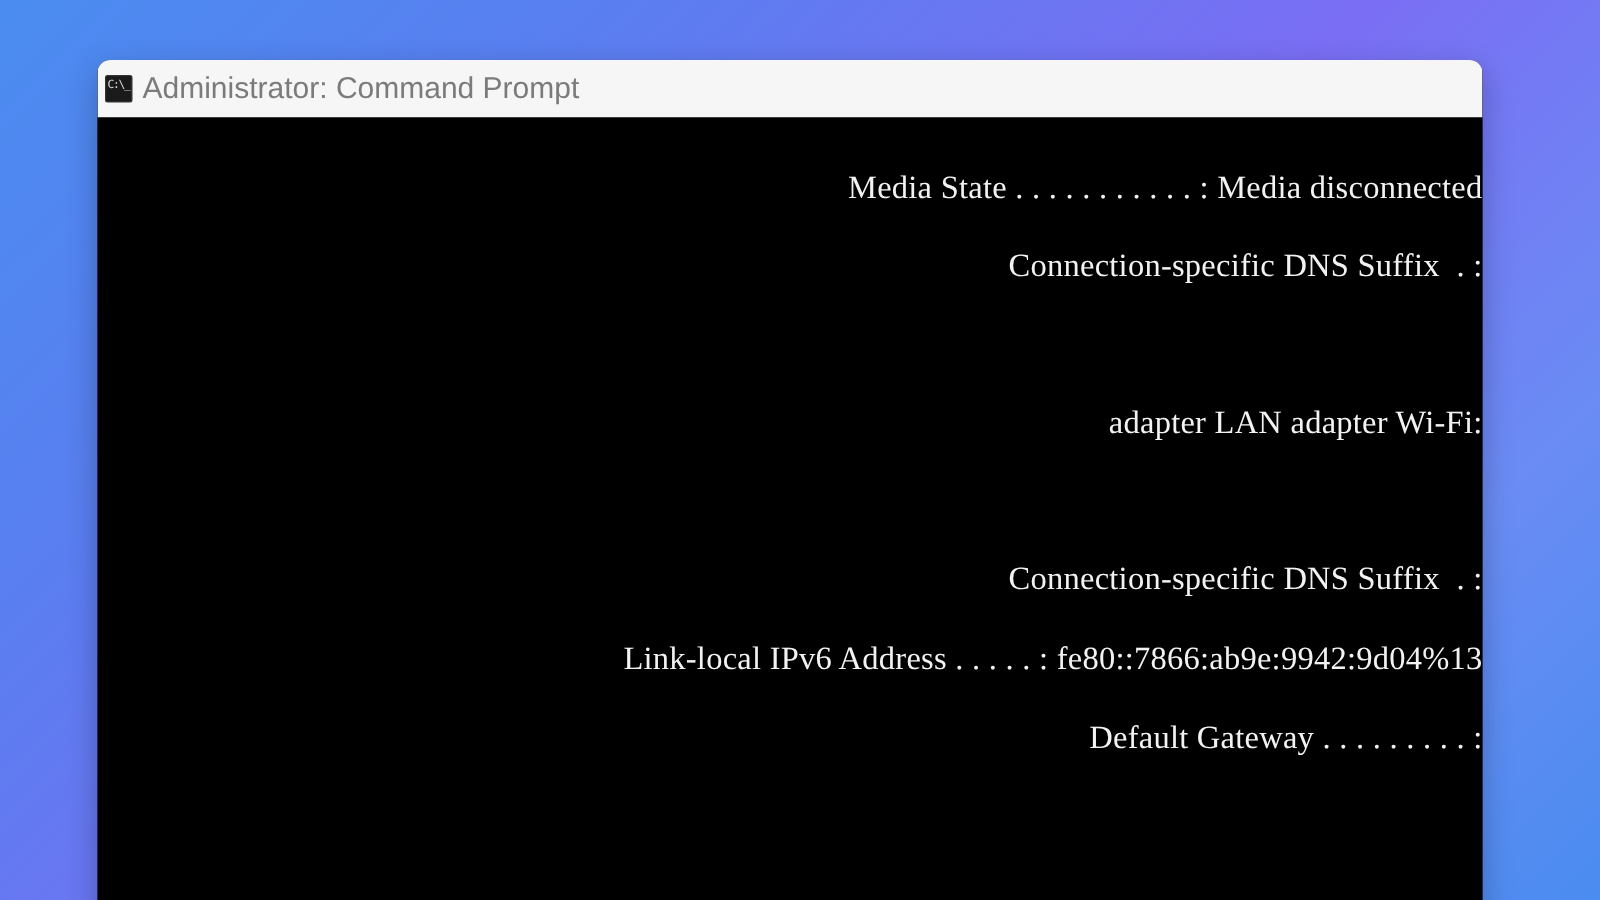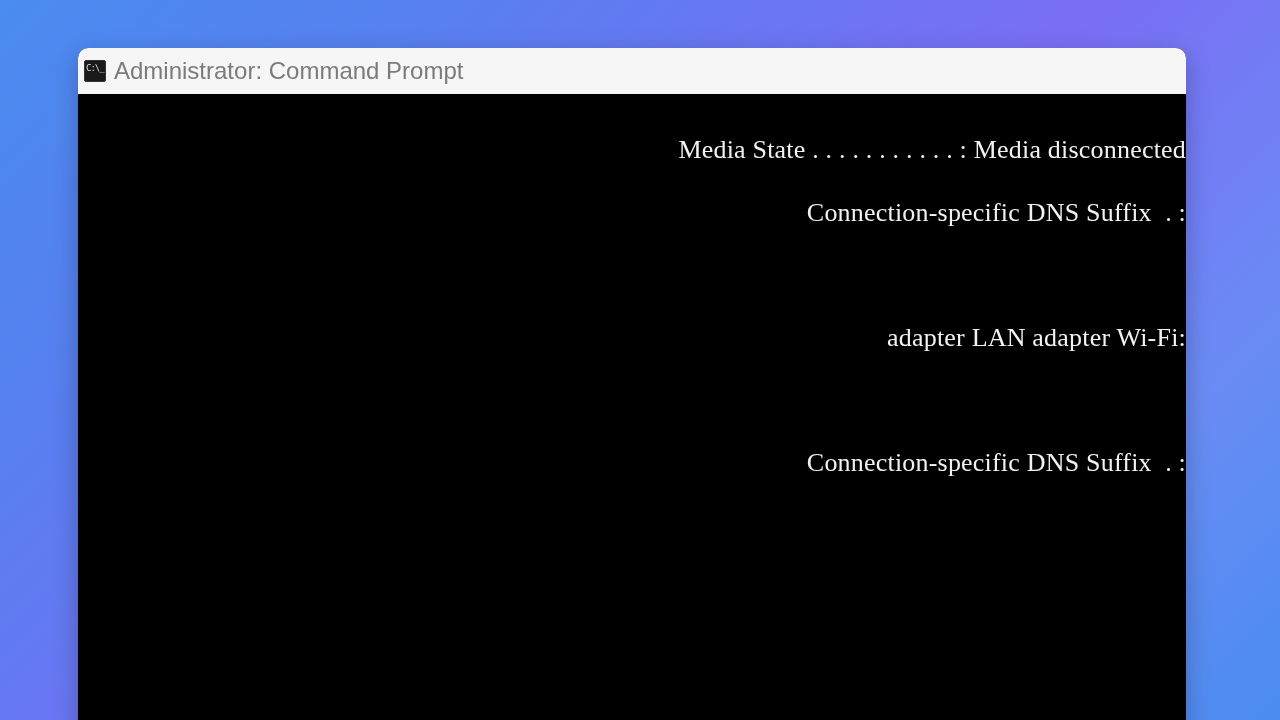--- a/index.html
+++ b/index.html
@@ -73,20 +73,22 @@
       <span class="title">Administrator: Command Prompt</span>
     </div>
 
     <div class="term">
 <div class="line">   Media State . . . . . . . . . . . : Media disconnected</div>
 <div class="line">   Connection-specific DNS Suffix  . :</div>
 <div class="blank"></div>
 <div class="line">adapter LAN adapter Wi-Fi:</div>
 <div class="blank"></div>
 <div class="line">   Connection-specific DNS Suffix  . :</div>
+<div class="line">   Link-local IPv6 Address . . . . . : fe80::7866:ab9e:9942:9d04%13</div>
+<div class="line">   Default Gateway . . . . . . . . . :</div>
 <div class="blank"></div>
 
 
 
 
 
 
     </div>
 
   </div>

